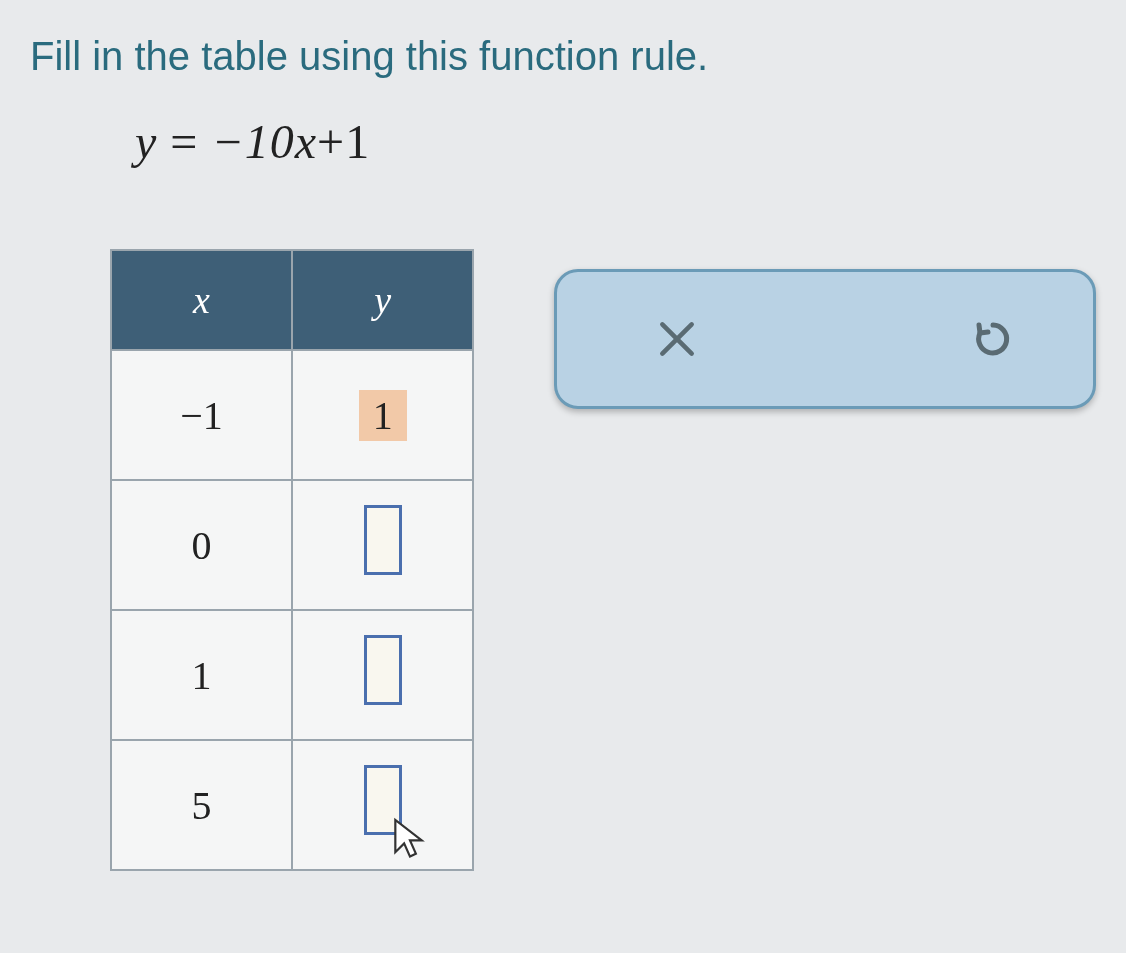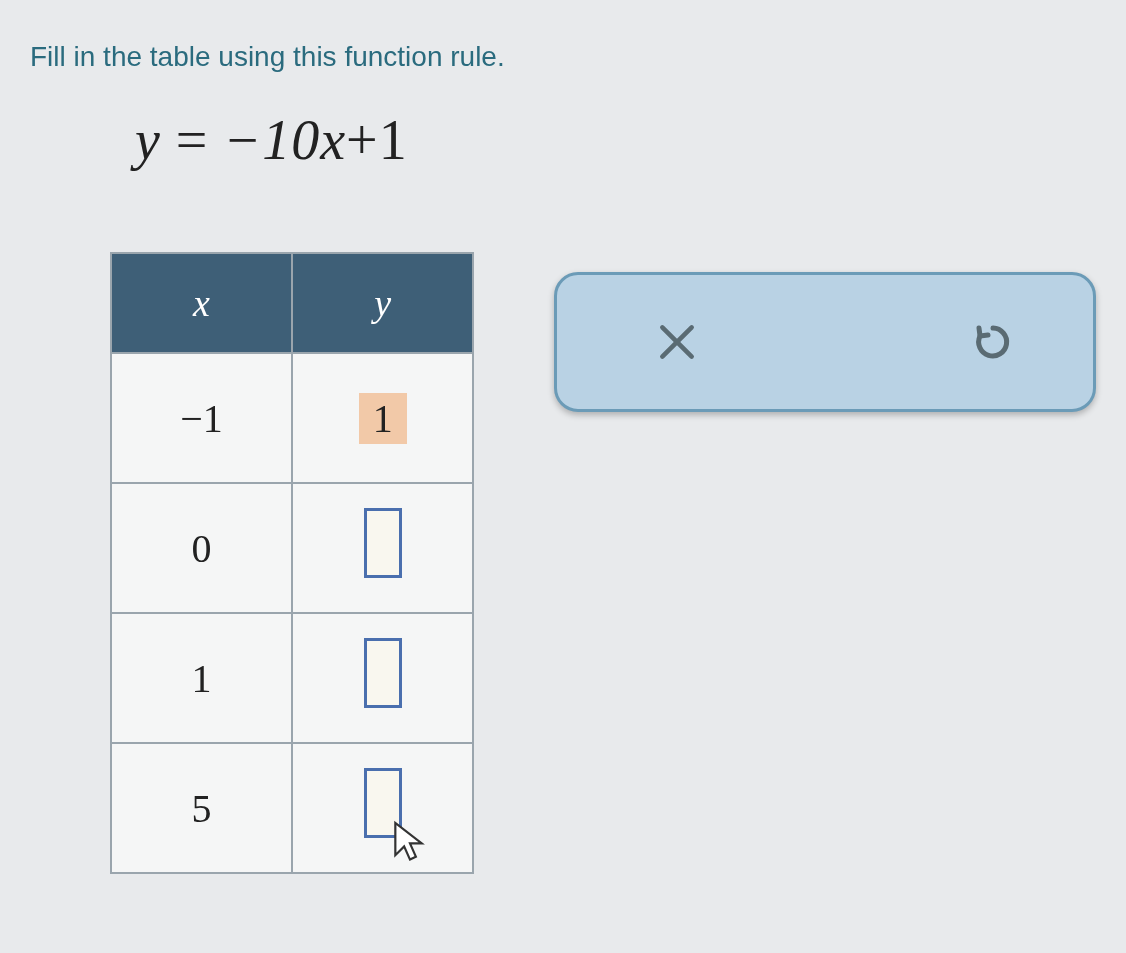--- a/index.html
+++ b/index.html
@@ -5,28 +5,28 @@
   * { box-sizing: border-box; }
   body {
     margin: 0;
     padding: 30px 30px 40px 30px;
     font-family: Verdana, Geneva, sans-serif;
     background: #e8eaec;
     color: #333;
     width: 1126px;
   }
   .instruction {
-    font-size: 28px;
+    font-size: 40px;
     color: #2a6b7e;
     margin-bottom: 35px;
-    margin-top: 11px;
+    margin-top: 4px;
   }
   .equation {
     font-family: Georgia, 'Times New Roman', serif;
-    font-size: 56px;
+    font-size: 48px;
     font-style: italic;
     color: #222;
     margin-left: 105px;
     margin-bottom: 80px;
     letter-spacing: 1px;
   }
   .equation .minus { font-style: normal; }
   .content-row {
     display: flex;
     align-items: flex-start;

